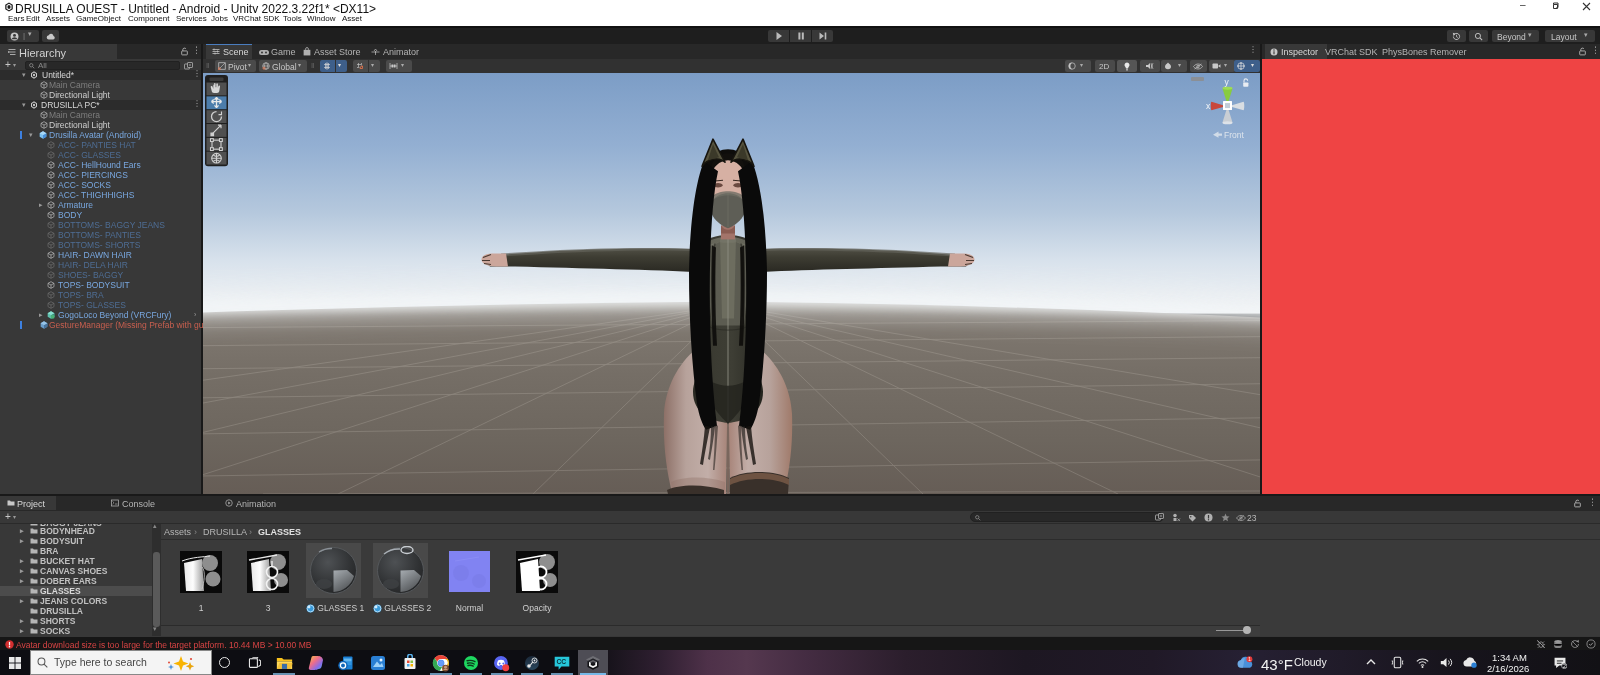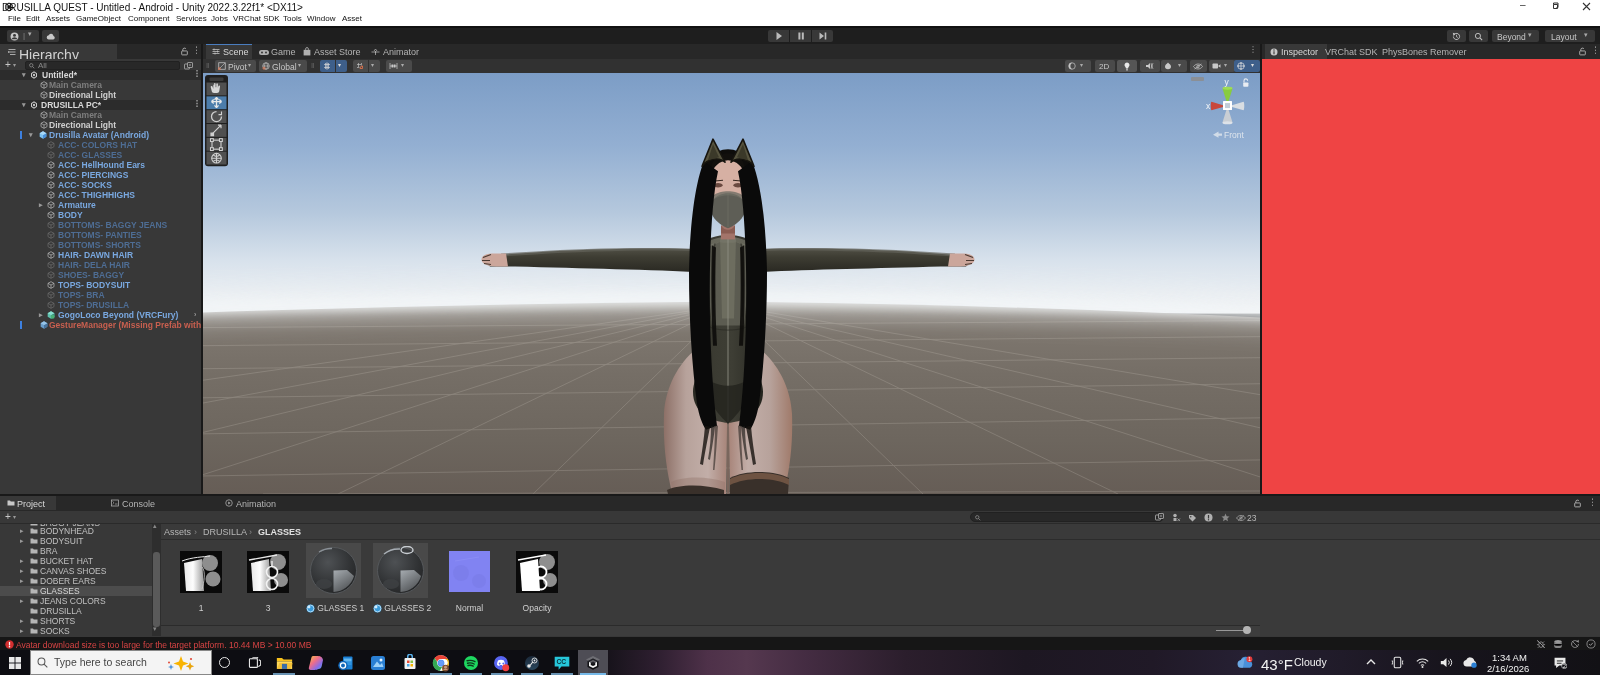--- a/index.html
+++ b/index.html
@@ -18,21 +18,21 @@
 #toolbar { position:absolute; left:0; top:28px; width:1600px; height:16px; background:#1e1e1e; }
 .tbtn { position:absolute; background:#383838; border-radius:2px; }
 
 
 #mainarea { position:absolute; left:0; top:44px; width:1600px; height:450px; background:#191919; }
 
 
 #hier { position:absolute; left:0; top:0; width:201px; height:450px; background:#383838; }
 #hiertabs { position:absolute; left:0; top:0; width:201px; height:15px; background:#282828; }
 #hiersearchrow { position:absolute; left:0; top:15px; width:201px; height:13px; background:#383838; border-bottom:1px solid #2a2a2a;}
-#hiertree { position:absolute; left:0; top:26px; width:201px; height:424px; font-size:8.5px;font-weight:bold; }
+#hiertree { position:absolute; left:0; top:26px; width:201px; height:424px; font-size:8.5px; }
 .trow { position:absolute; left:0; width:201px; height:10px; line-height:10px; white-space:nowrap; }
 .trow .lbl { position:absolute; top:0; }
 .arr { position:absolute; top:0; color:#999; font-size:7px; }
 .ftrow { position:absolute; left:0; width:152px; height:10px; line-height:10px; white-space:nowrap; }
 .ftrow .lbl { position:absolute; top:0; }
 .farr { position:absolute; left:20px; top:0; color:#999; font-size:7px; }
 .fold { width:8px; height:8px; top:1px; color:#b6b6b6; }
 .plbl { position:absolute; top:79px; text-align:center; font-size:8.5px; color:#cfcfcf; white-space:nowrap; }
 .cub, .cubd { width:8px; height:8px; top:1px; }
 .cub { color:#bfbfbf; }
@@ -46,21 +46,21 @@
 #viewport { position:absolute; left:0; top:29px; width:1057px; height:421px; overflow:hidden; }
 
 
 #inspector { position:absolute; left:1262px; top:0; width:406px; height:450px; background:#ef4444; }
 #insptabs { position:absolute; left:0; top:0; width:338px; height:15px; background:#282828; }
 
 
 #bottompanel { position:absolute; left:0; top:494px; width:1600px; height:143px; background:#383838; border-top:2px solid #191919; }
 #bottabs { position:absolute; left:0; top:0; width:1600px; height:15px; background:#282828; }
 #botbar { position:absolute; left:0; top:15px; width:1600px; height:13px; background:#383838; border-bottom:1px solid #2a2a2a; }
-#foldertree { position:absolute; left:0; top:28px; width:152px; height:112px; background:#383838; font-size:8.5px; overflow:hidden; }
+#foldertree { position:absolute; left:0; top:28px; width:152px; height:112px; background:#383838; font-size:8.5px; overflow:hidden;font-weight:bold; }
 #ptreescroll { position:absolute; left:152px; top:28px; width:9px; height:112px; background:#2e2e2e; }
 #pcontent { position:absolute; left:161px; top:28px; width:1439px; height:112px; background:#3a3a3a; }
 #breadcrumb { position:absolute; left:0; top:0; width:1439px; height:16px; background:#3a3a3a; border-bottom:1px solid #2c2c2c; font-size:9px; color:#b6b6b6; }
 
 
 #statusbar { position:absolute; left:0; top:637px; width:1600px; height:13px; background:#161616; }
 
 
 #taskbar { position:absolute; left:0; top:650px; width:1600px; height:25px; background:#0d0d12; }
 .ul { position:absolute; top:23px; width:22px; height:2px; background:#6892b2; }
@@ -74,31 +74,31 @@
       </symbol>
     <symbol id="folder" viewBox="0 0 16 16">
         <path fill="currentColor" d="M1 3 h5 l1.5 2 H15 v8 H1 z"></path>
       </symbol>
   </defs>
 </svg>
 <div id="titlebar">
   <svg class="abs" style="left:4px;top:2px" width="10" height="10" viewBox="0 0 24 24">
       <path fill="#1a1a1a" d="M12 1 L21 6.5 L21 17.5 L12 23 L3 17.5 L3 6.5 Z M12 4 L6 7.8 L6 16.2 L12 20 L18 16.2 L18 7.8 Z M12 7 L15.5 9.2 L15.5 14.8 L12 17 L8.5 14.8 L8.5 9.2 Z"></path>
     </svg>
-  <span id="titletext" style="left:2px;font-size:10px">DRUSILLA QUEST - Untitled - Android - Unity 2022.3.22f1* &lt;DX11&gt;</span>
+  <span id="titletext" style="left:15px;font-size:12px">DRUSILLA QUEST - Untitled - Android - Unity 2022.3.22f1* &lt;DX11&gt;</span>
   <span class="abs" style="left:1520px;top:-1px;color:#333;font-size:10px">–</span>
   <svg class="abs" style="left:1551px;top:2px" width="9" height="9" viewBox="0 0 9 9">
       <path fill="none" stroke="#333" stroke-width="1" d="M2.5 2.5 h4 v4 h-4 z M2.5 2.5 v-1.5 h4.5 v4.5 h-1.5"></path>
     </svg>
   <svg class="abs" style="left:1582px;top:2px" width="9" height="9" viewBox="0 0 9 9">
       <path fill="none" stroke="#333" stroke-width="1.1" d="M1 1 L8 8 M8 1 L1 8"></path>
     </svg>
 </div>
 <div id="menubar">
-  <span class="menuitem" style="left:8px">File</span>
+  <span class="menuitem" style="left:8px">Ears</span>
   <span class="menuitem" style="left:26px">Edit</span>
   <span class="menuitem" style="left:46px">Assets</span>
   <span class="menuitem" style="left:76px">GameObject</span>
   <span class="menuitem" style="left:128px">Component</span>
   <span class="menuitem" style="left:176px">Services</span>
   <span class="menuitem" style="left:211px">Jobs</span>
   <span class="menuitem" style="left:233px">VRChat SDK</span>
   <span class="menuitem" style="left:283px">Tools</span>
   <span class="menuitem" style="left:307px">Window</span>
   <span class="menuitem" style="left:342px">Asset</span>
@@ -151,21 +151,21 @@
   <span class="abs" style="left:1584px;top:3px;color:#aaa;font-size:7px">▾</span>
 </div>
 <div id="mainarea">
   <div id="hier">
     <div id="hiertabs">
       <div class="abs" style="left:0;top:0;width:117px;height:15px;background:#383838"></div>
       <svg class="abs" style="left:8px;top:4px" width="8" height="8" viewBox="0 0 16 16">
           <path stroke="#c8c8c8" stroke-width="1.6" d="M1 3 h14 M4 8 h11 M4 13 h11"></path>
           <path stroke="#c8c8c8" stroke-width="1.6" d="M1 7 l2.2 1 l-2.2 1 z" fill="#c8c8c8"></path>
         </svg>
-      <span class="abs" style="left:19px;top:3px;color:#d2d2d2;font-size:14px">Hierarchy</span>
+      <span class="abs" style="left:19px;top:3px;color:#d2d2d2;font-size:11px">Hierarchy</span>
       <svg class="abs" style="left:180px;top:3px" width="9" height="9" viewBox="0 0 16 16">
           <rect x="3" y="7" width="10" height="7" rx="1" fill="none" stroke="#b4b4b4" stroke-width="1.6"></rect>
           <path d="M5 7 v-2.2 a3 3 0 0 1 5.6 -1.4" fill="none" stroke="#b4b4b4" stroke-width="1.6"></path>
         </svg>
       <span class="abs" style="left:192px;top:1px;color:#b4b4b4;font-size:9px">⋮</span>
     </div>
     <div id="hiersearchrow">
       <span class="abs" style="left:5px;top:0px;color:#c8c8c8;font-size:10px">+</span>
       <span class="abs" style="left:13px;top:2px;color:#999;font-size:6px">▾</span>
       <div class="abs" style="left:25px;top:2px;width:155px;height:9px;background:#282828;border:1px solid #212121;border-radius:2px"></div>
@@ -228,21 +228,21 @@
             <path fill="#7ec2f0" d="M12 1 L22 6.5 V17.5 L12 23 L2 17.5 V6.5 Z"></path>
             <path fill="#4a90d9" d="M12 12 L22 6.5 V17.5 L12 23 Z"></path>
             <path fill="#a8d8f8" d="M2 6.5 L12 1 L22 6.5 L12 12 Z"></path>
           </svg>
         <span class="lbl" style="left:49px;color:#79a8e0">Drusilla Avatar (Android)</span>
       </div>
       <div class="trow" style="top:70px">
           <svg class="abs cubd" style="left:47px">
             <use href="#cube"></use>
           </svg>
-          <span class="lbl" style="left:58px;color:#4e6d94">ACC- COLORS HAT</span>
+          <span class="lbl" style="left:58px;color:#4e6d94">ACC- PANTIES HAT</span>
         </div>
       <div class="trow" style="top:80px">
           <svg class="abs cubd" style="left:47px">
             <use href="#cube"></use>
           </svg>
           <span class="lbl" style="left:58px;color:#4e6d94">ACC- GLASSES</span>
         </div>
       <div class="trow" style="top:90px">
           <svg class="abs cub" style="left:47px">
             <use href="#cube"></use>
@@ -325,21 +325,21 @@
       <div class="trow" style="top:220px">
           <svg class="abs cubd" style="left:47px">
             <use href="#cube"></use>
           </svg>
           <span class="lbl" style="left:58px;color:#4e6d94">TOPS- BRA</span>
         </div>
       <div class="trow" style="top:230px">
           <svg class="abs cubd" style="left:47px">
             <use href="#cube"></use>
           </svg>
-          <span class="lbl" style="left:58px;color:#4e6d94">TOPS- DRUSILLA</span>
+          <span class="lbl" style="left:58px;color:#4e6d94">TOPS- GLASSES</span>
         </div>
       <div class="trow" style="top:240px">
         <span class="arr" style="left:39px">▸</span>
         <svg class="abs" style="left:47px;top:1px" width="8" height="8" viewBox="0 0 24 24">
             <path fill="#5fc0ae" d="M12 1 L22 6.5 V17.5 L12 23 L2 17.5 V6.5 Z"></path>
             <path fill="#3a8f80" d="M12 12 L22 6.5 V17.5 L12 23 Z"></path>
             <path fill="#8adfd0" d="M2 6.5 L12 1 L22 6.5 L12 12 Z"></path>
             <circle cx="17" cy="17" r="6" fill="#49b077"></circle>
           </svg>
         <span class="lbl" style="left:58px;color:#79a8e0">GogoLoco Beyond (VRCFury)</span>

